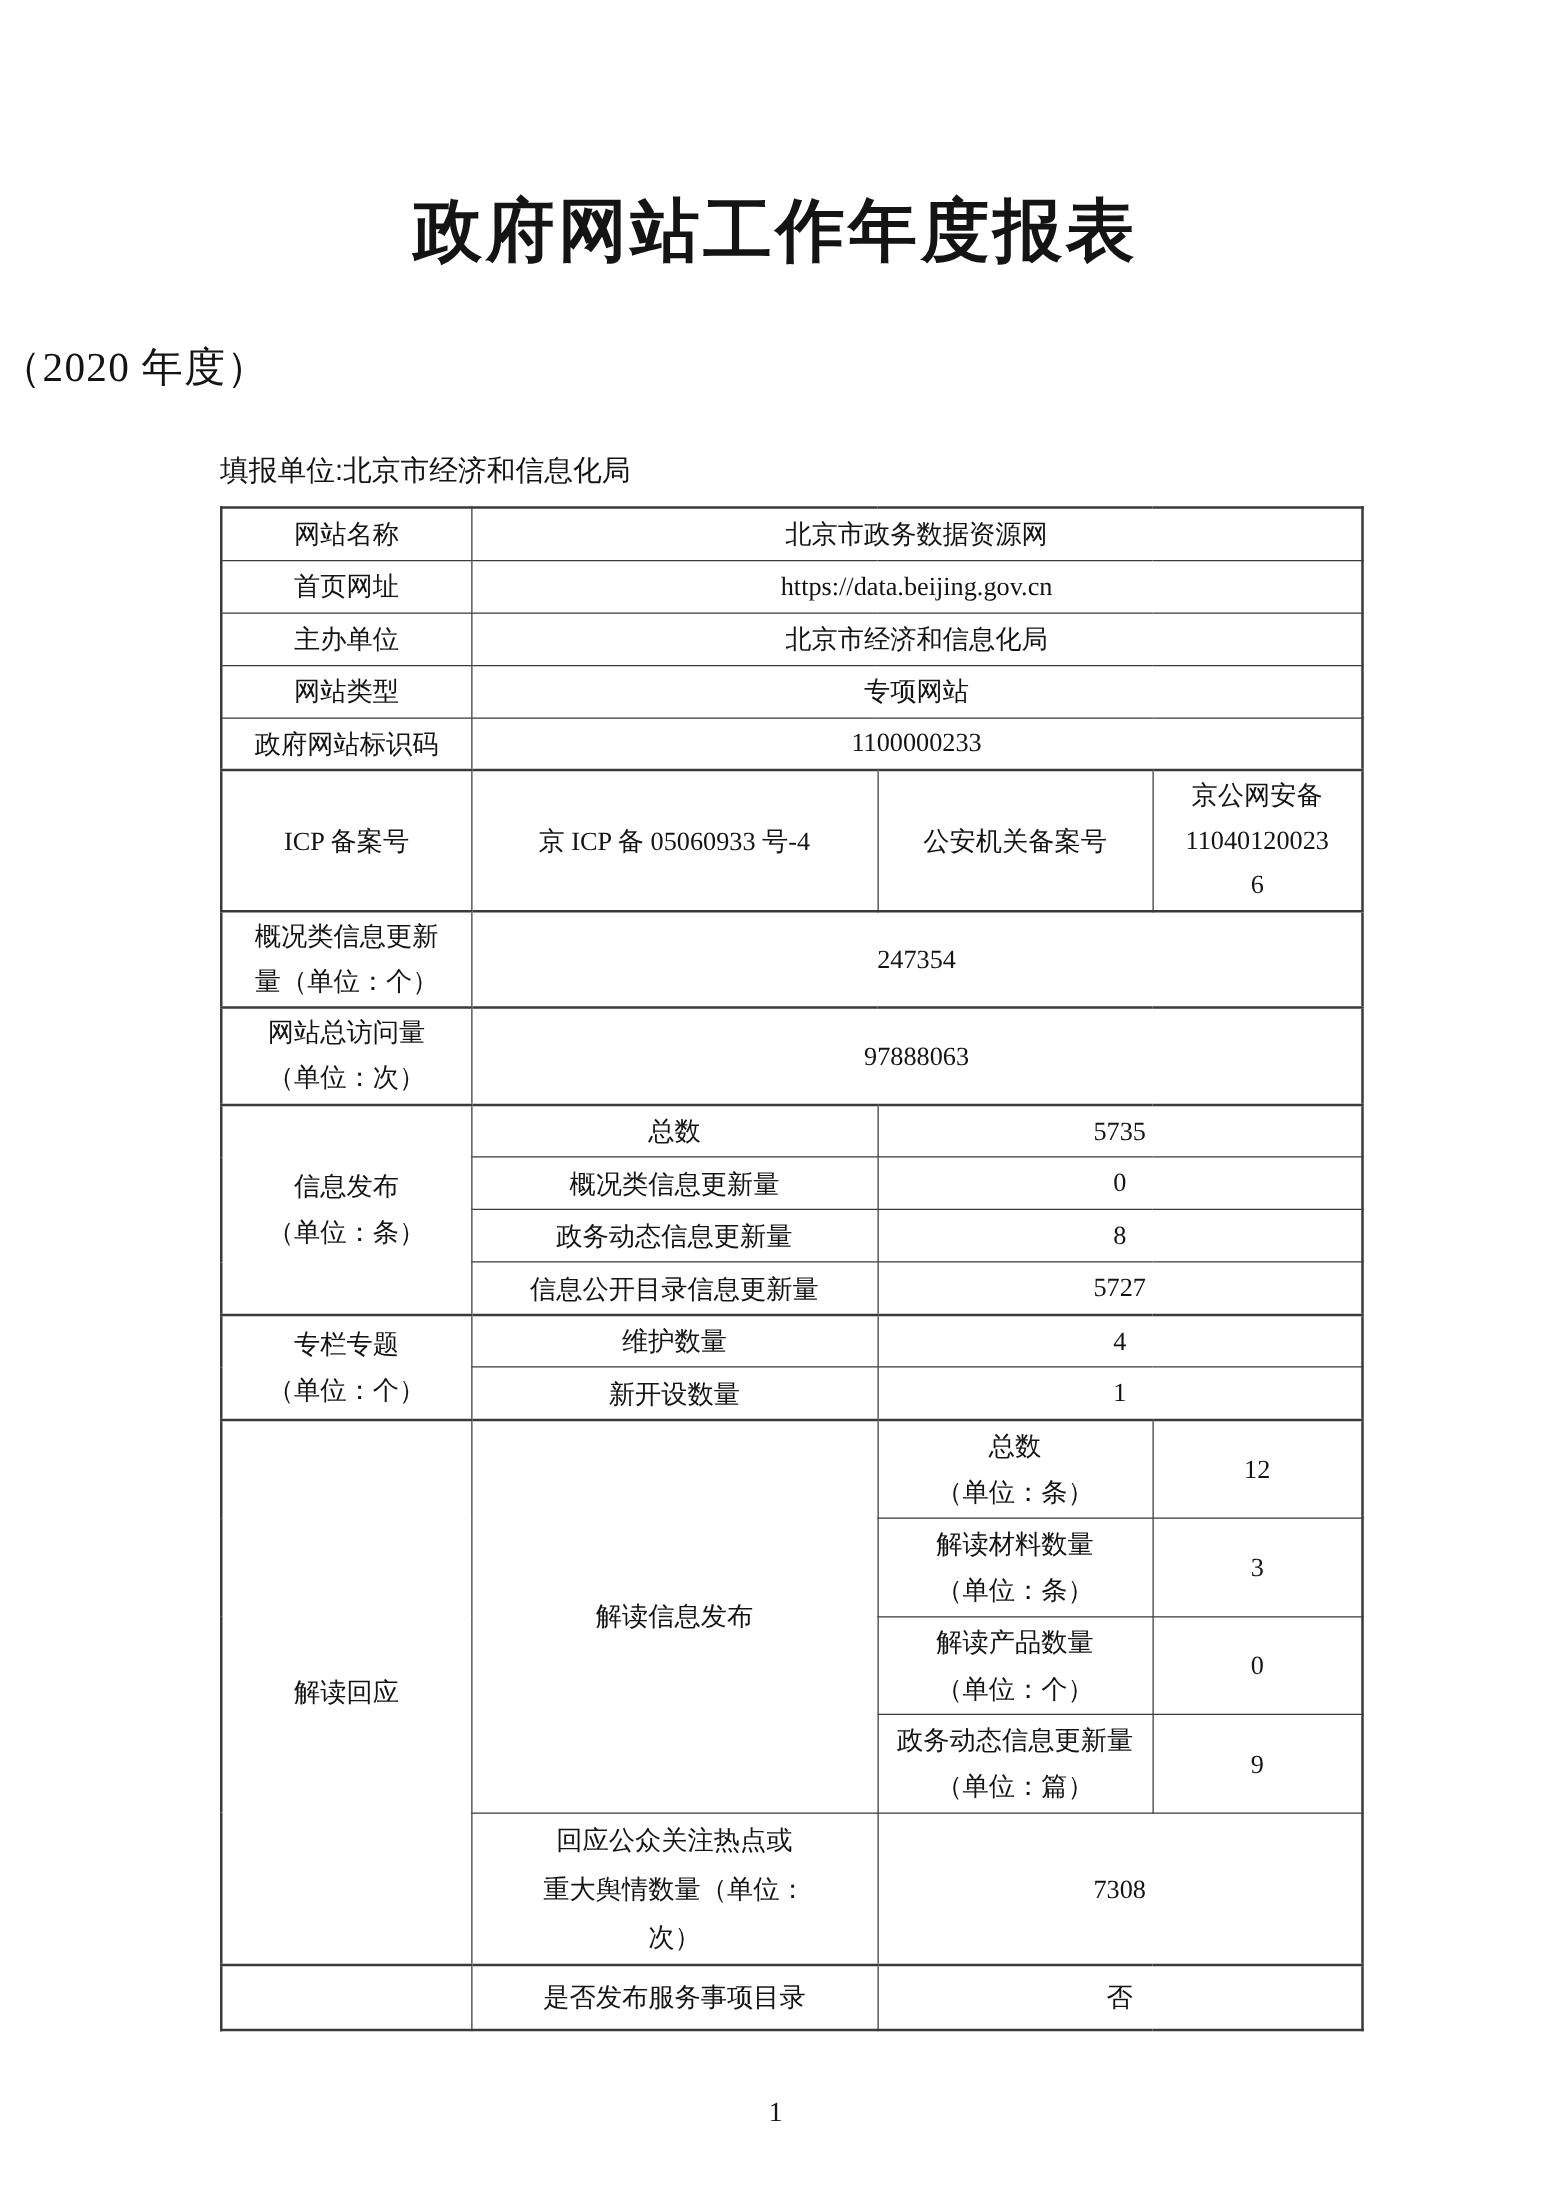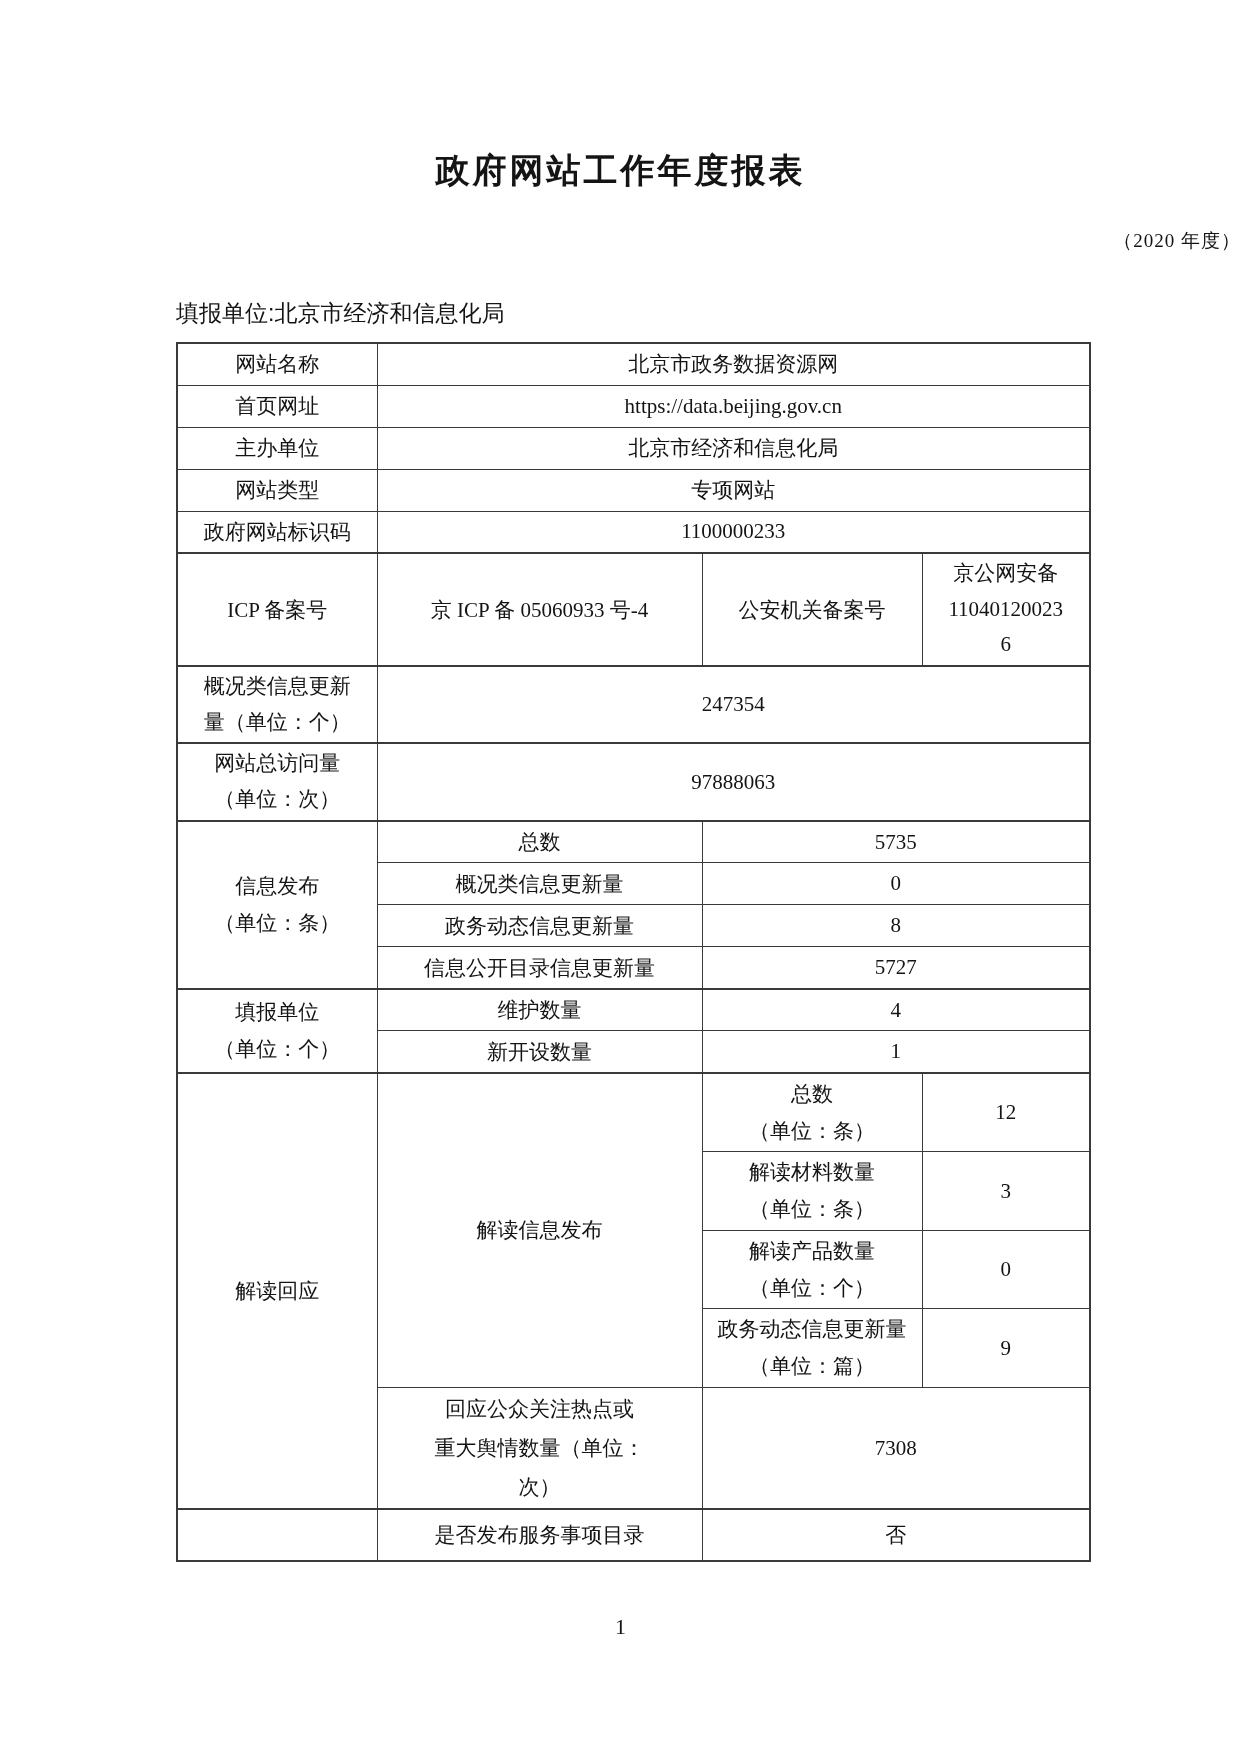--- a/index.html
+++ b/index.html
@@ -7,27 +7,27 @@
     width:1241px;height:1754px;
     font-family:"Liberation Serif","DejaVu Serif",serif;
     color:#141414;
     position:relative;
   }
   .doc-title{
     padding-top:148px;
     text-align:center;
     font-family:"Liberation Sans","DejaVu Sans",sans-serif;
     font-weight:bold;
-    font-size:34px;
+    font-size:55px;
     letter-spacing:3px;
   }
   .doc-subtitle{
-    text-align:right;
-    font-size:19px;
-    margin-top:34px;
+    text-align:left;
+    font-size:33px;
+    margin-top:50px;
     letter-spacing:1px;
   }
   .unit-line{
     margin:44px 0 13px 176px;
     font-family:"Liberation Sans","DejaVu Sans",sans-serif;
     font-weight:normal;
     font-size:23px;
   }
   table.report{
     border-collapse:collapse;
@@ -138,21 +138,21 @@
   <tr style="height:42px">
     <td>政务动态信息更新量</td>
     <td colspan="2">8</td>
   </tr>
   <tr style="height:42px">
     <td>信息公开目录信息更新量</td>
     <td colspan="2">5727</td>
   </tr>
 
   <tr class="sec" style="height:42px">
-    <td rowspan="2" class="ml lh">填报单位
+    <td rowspan="2" class="ml lh">专栏专题
 （单位：个）</td>
     <td>维护数量</td>
     <td colspan="2">4</td>
   </tr>
   <tr style="height:42px">
     <td>新开设数量</td>
     <td colspan="2">1</td>
   </tr>
 
   <tr class="sec" style="height:66px">

